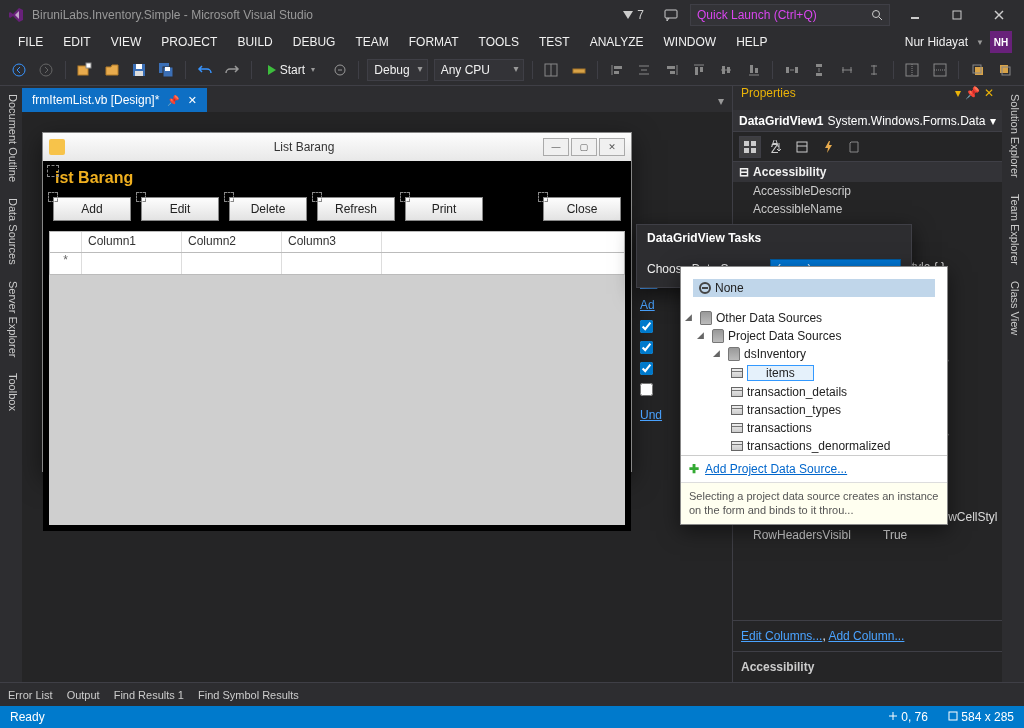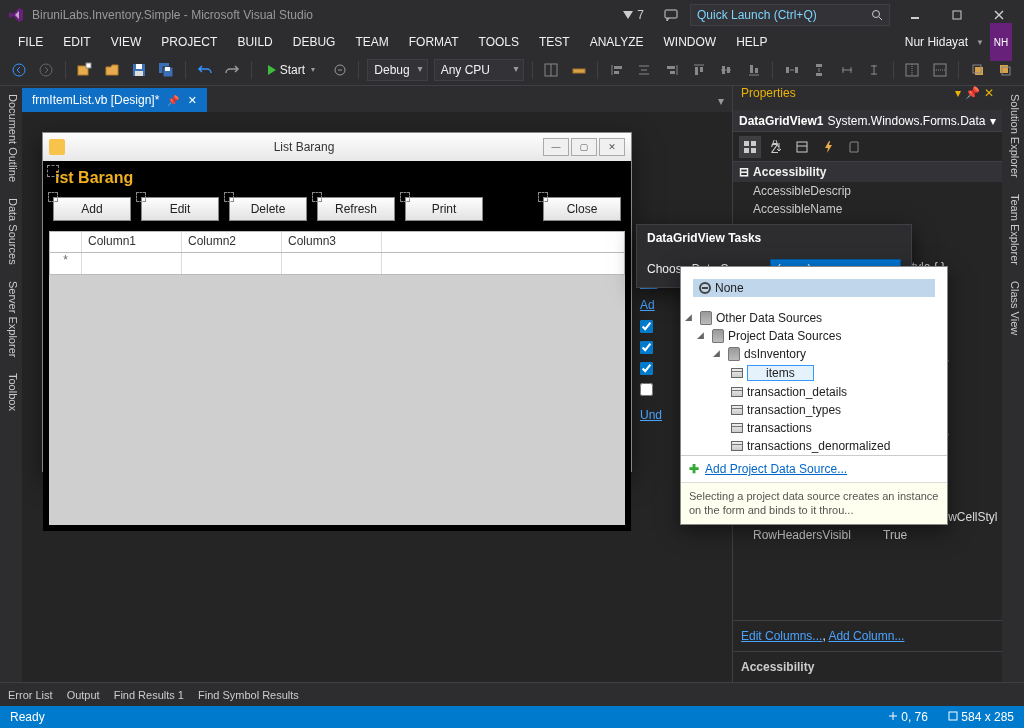--- a/index.html
+++ b/index.html
@@ -8,21 +8,21 @@
 .vs-logo{width:16px;height:16px;display:inline-block}
 .title{color:#999;font-size:12px;flex:0 0 auto}
 .title-spacer{flex:1}
 .notif{color:#ccc;display:flex;align-items:center;gap:4px;margin-right:8px}
 .flag{width:0;height:0;border-left:5px solid transparent;border-right:5px solid transparent;border-top:8px solid #ccc}
 .quick-launch{width:200px;height:22px;background:#333337;border:1px solid #3f3f46;color:#999;padding:0 6px;display:flex;align-items:center;justify-content:space-between}
 .winbtn{width:34px;height:22px;display:flex;align-items:center;justify-content:center;color:#ccc;cursor:pointer}
 .menubar{height:24px;display:flex;align-items:center;padding:0 8px;gap:0;background:#2d2d30}
 .menuitem{padding:2px 10px;color:#f1f1f1;cursor:pointer}
 .user-area{margin-left:auto;display:flex;align-items:center;gap:6px;padding-right:4px}
-.user-badge{width:22px;height:38px;background:#68217a;color:#fff;display:flex;align-items:center;justify-content:center;font-size:10px;font-weight:normal}
+.user-badge{width:22px;height:22px;background:#68217a;color:#fff;display:flex;align-items:center;justify-content:center;font-size:10px;font-weight:bold}
 .toolbar{height:32px;background:#2d2d30;border-bottom:1px solid #3f3f46;display:flex;align-items:center;padding:0 8px;gap:6px}
 .tb-btn{width:22px;height:22px;display:flex;align-items:center;justify-content:center;cursor:pointer;border-radius:2px}
 .tb-sep{width:1px;height:18px;background:#3f3f46;margin:0 2px}
 .start-btn{display:flex;align-items:center;gap:4px;padding:2px 8px;color:#f1f1f1;cursor:pointer}
 .play{width:0;height:0;border-left:8px solid #3dbd3d;border-top:5px solid transparent;border-bottom:5px solid transparent}
 .combo{height:22px;background:#333337;border:1px solid #3f3f46;color:#f1f1f1;padding:0 18px 0 6px;display:flex;align-items:center;position:relative;min-width:60px}
 .combo::after{content:"▾";position:absolute;right:4px;top:3px;color:#999;font-size:10px}
 .main{display:flex;height:calc(100% - 30px - 24px - 32px - 24px - 22px);position:relative}
 .leftrail{width:22px;background:#2d2d30;display:flex;flex-direction:column;color:#ccc}
 .rightrail{width:22px;background:#2d2d30;display:flex;flex-direction:column;color:#ccc}
@@ -117,21 +117,21 @@
     <span class="flag"></span>
     <span>7</span>
   </span>
   <span class="tb-btn">
     <svg width="14" height="14" viewBox="0 0 14 14">
         <rect x="1" y="2" width="12" height="8" rx="1" fill="none" stroke="#ccc"></rect>
         <path d="M5 10l-2 3v-3" fill="none" stroke="#ccc"></path>
       </svg>
   </span>
   <div class="quick-launch">
-    <span style="color:#7dd3fc">Quick Launch (Ctrl+Q)</span>
+    <span style="color:#d946ef">Quick Launch (Ctrl+Q)</span>
     <span>
       <svg width="12" height="12" viewBox="0 0 12 12">
           <circle cx="5" cy="5" r="3.5" fill="none" stroke="#ccc"></circle>
           <line x1="8" y1="8" x2="11" y2="11" stroke="#ccc"></line>
         </svg>
     </span>
   </div>
   <div class="winbtn">
       <svg width="10" height="10">
         <line x1="1" y1="8" x2="9" y2="8" stroke="#ccc" stroke-width="2"></line>

